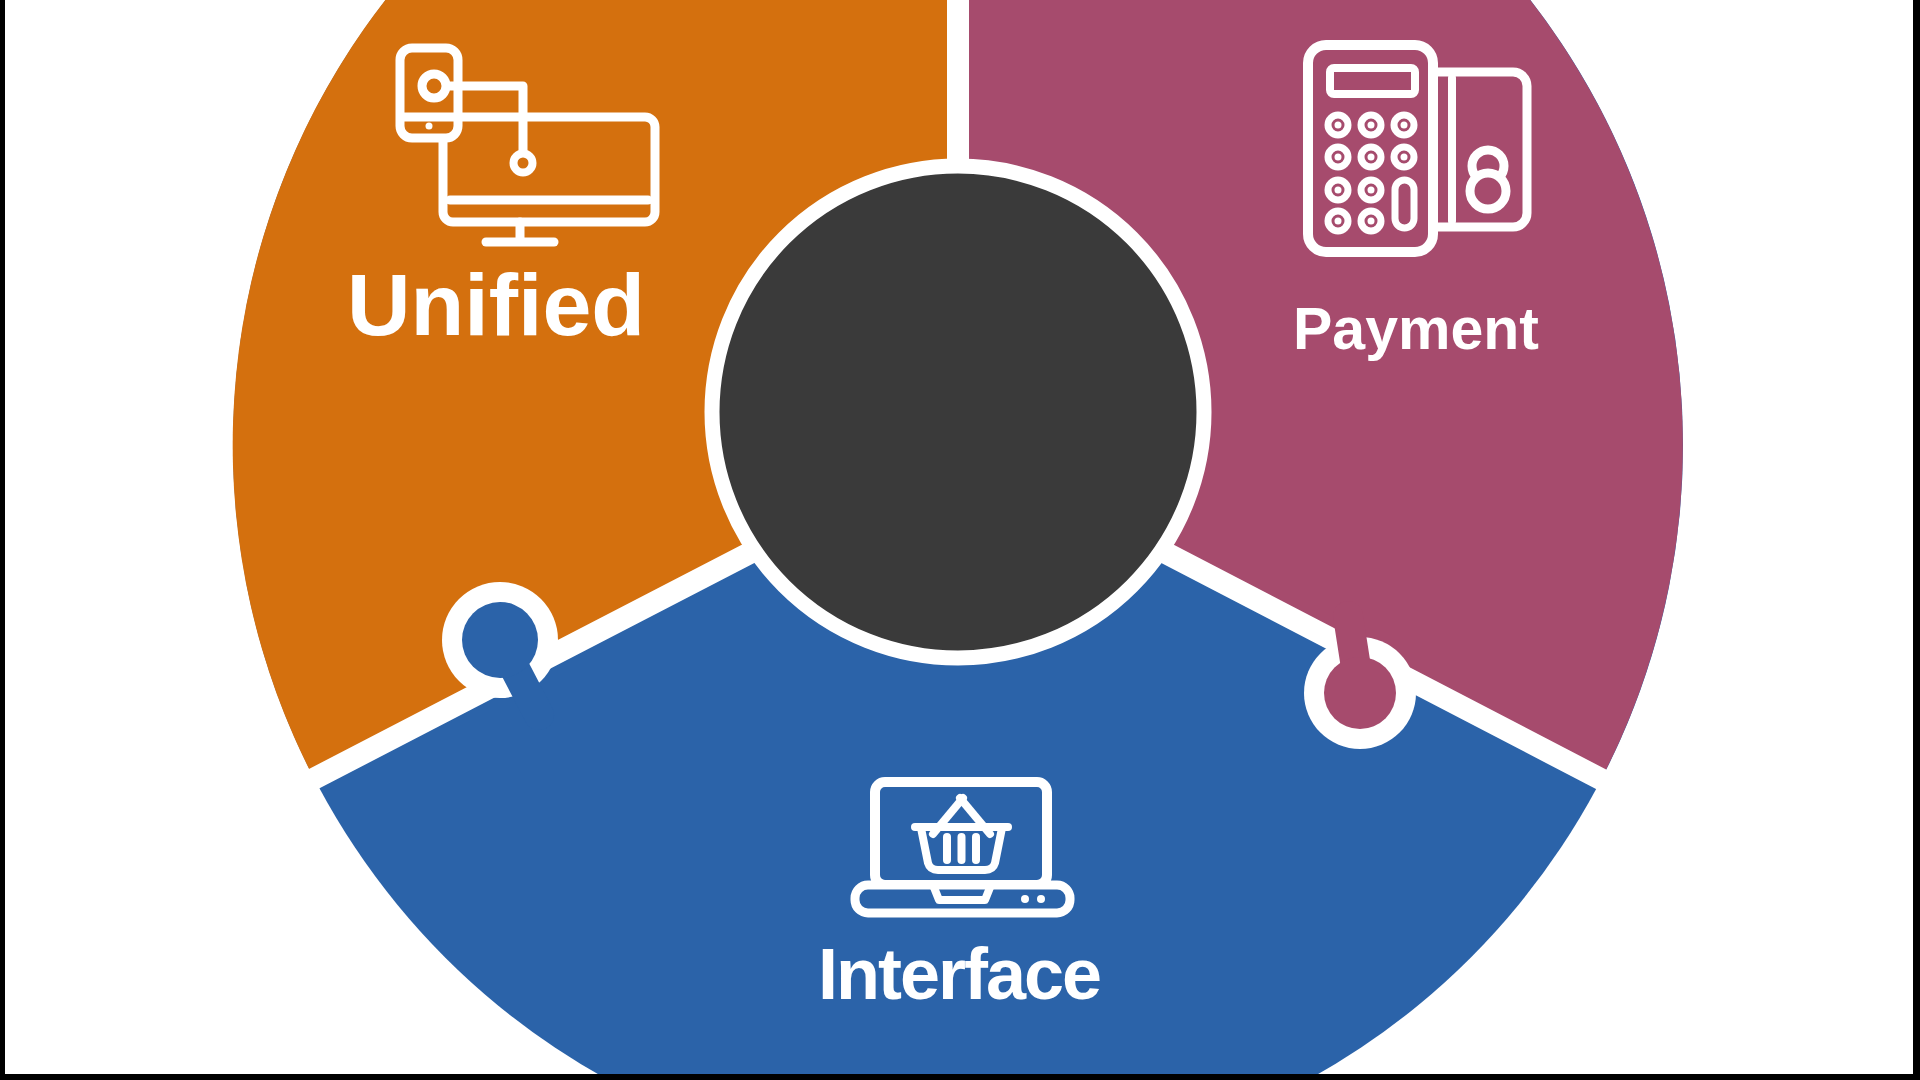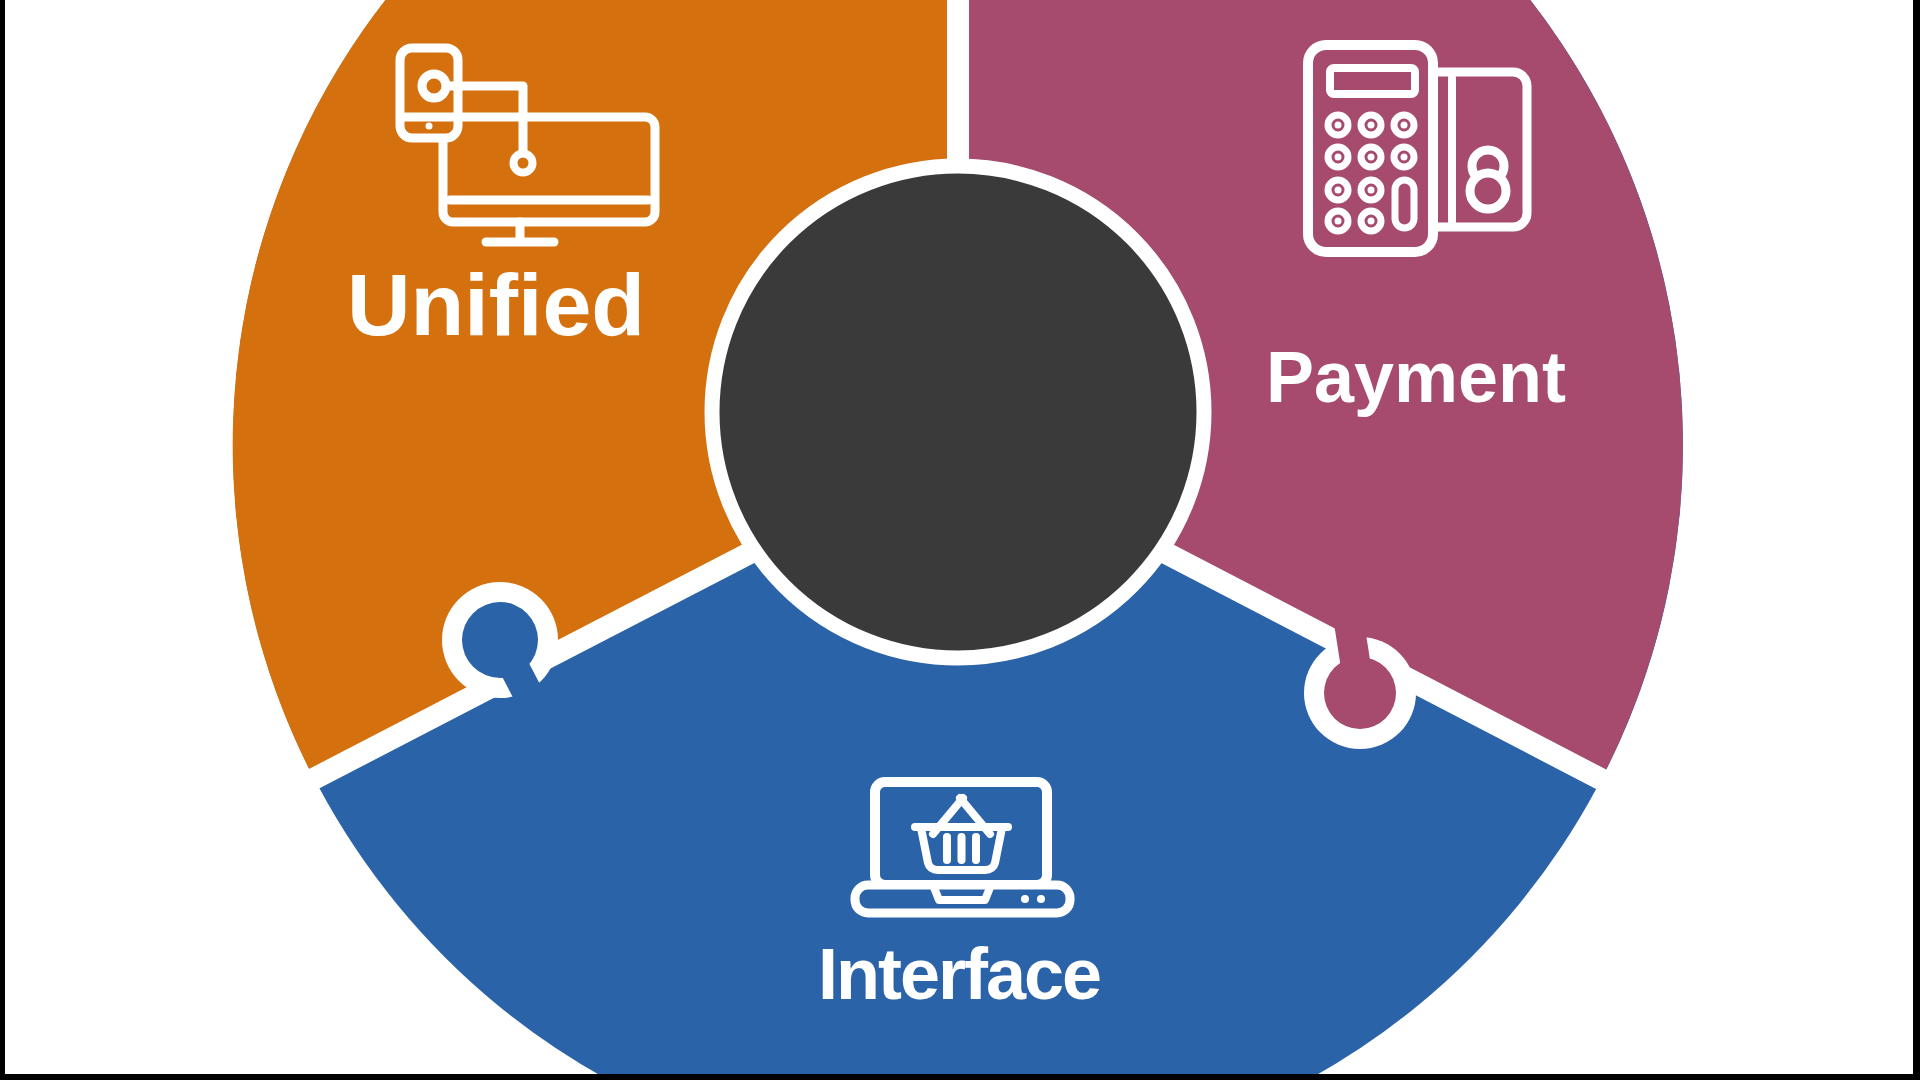--- a/index.html
+++ b/index.html
@@ -10,21 +10,21 @@
   .stage svg{position:absolute;left:0;top:0;}
   .bar{position:absolute;background:#000;}
   .bar-left{left:0;top:0;width:5px;height:1080px;}
   .bar-right{right:0;top:0;width:7px;height:1080px;}
   .bar-bottom{left:0;bottom:0;width:1920px;height:6px;}
   .label{
     position:absolute;display:flex;align-items:center;justify-content:center;
     color:#ffffff;font-weight:bold;white-space:nowrap;
   }
   .label-unified{left:246px;top:255px;width:500px;height:100px;font-size:88px;}
-  .label-payment{left:1166px;top:279px;width:500px;height:100px;font-size:72px;margin-top:48px;}
+  .label-payment{left:1166px;top:279px;width:500px;height:100px;font-size:59px;}
   .label-interface{left:709px;top:924px;width:500px;height:100px;font-size:72px;letter-spacing:-2px;}
   .label-upi{
     left:708px;top:310px;width:500px;height:250px;
     font-size:230px;letter-spacing:-8px;
   }
 </style>
 </head>
 <body>
 
 <div class="stage">

